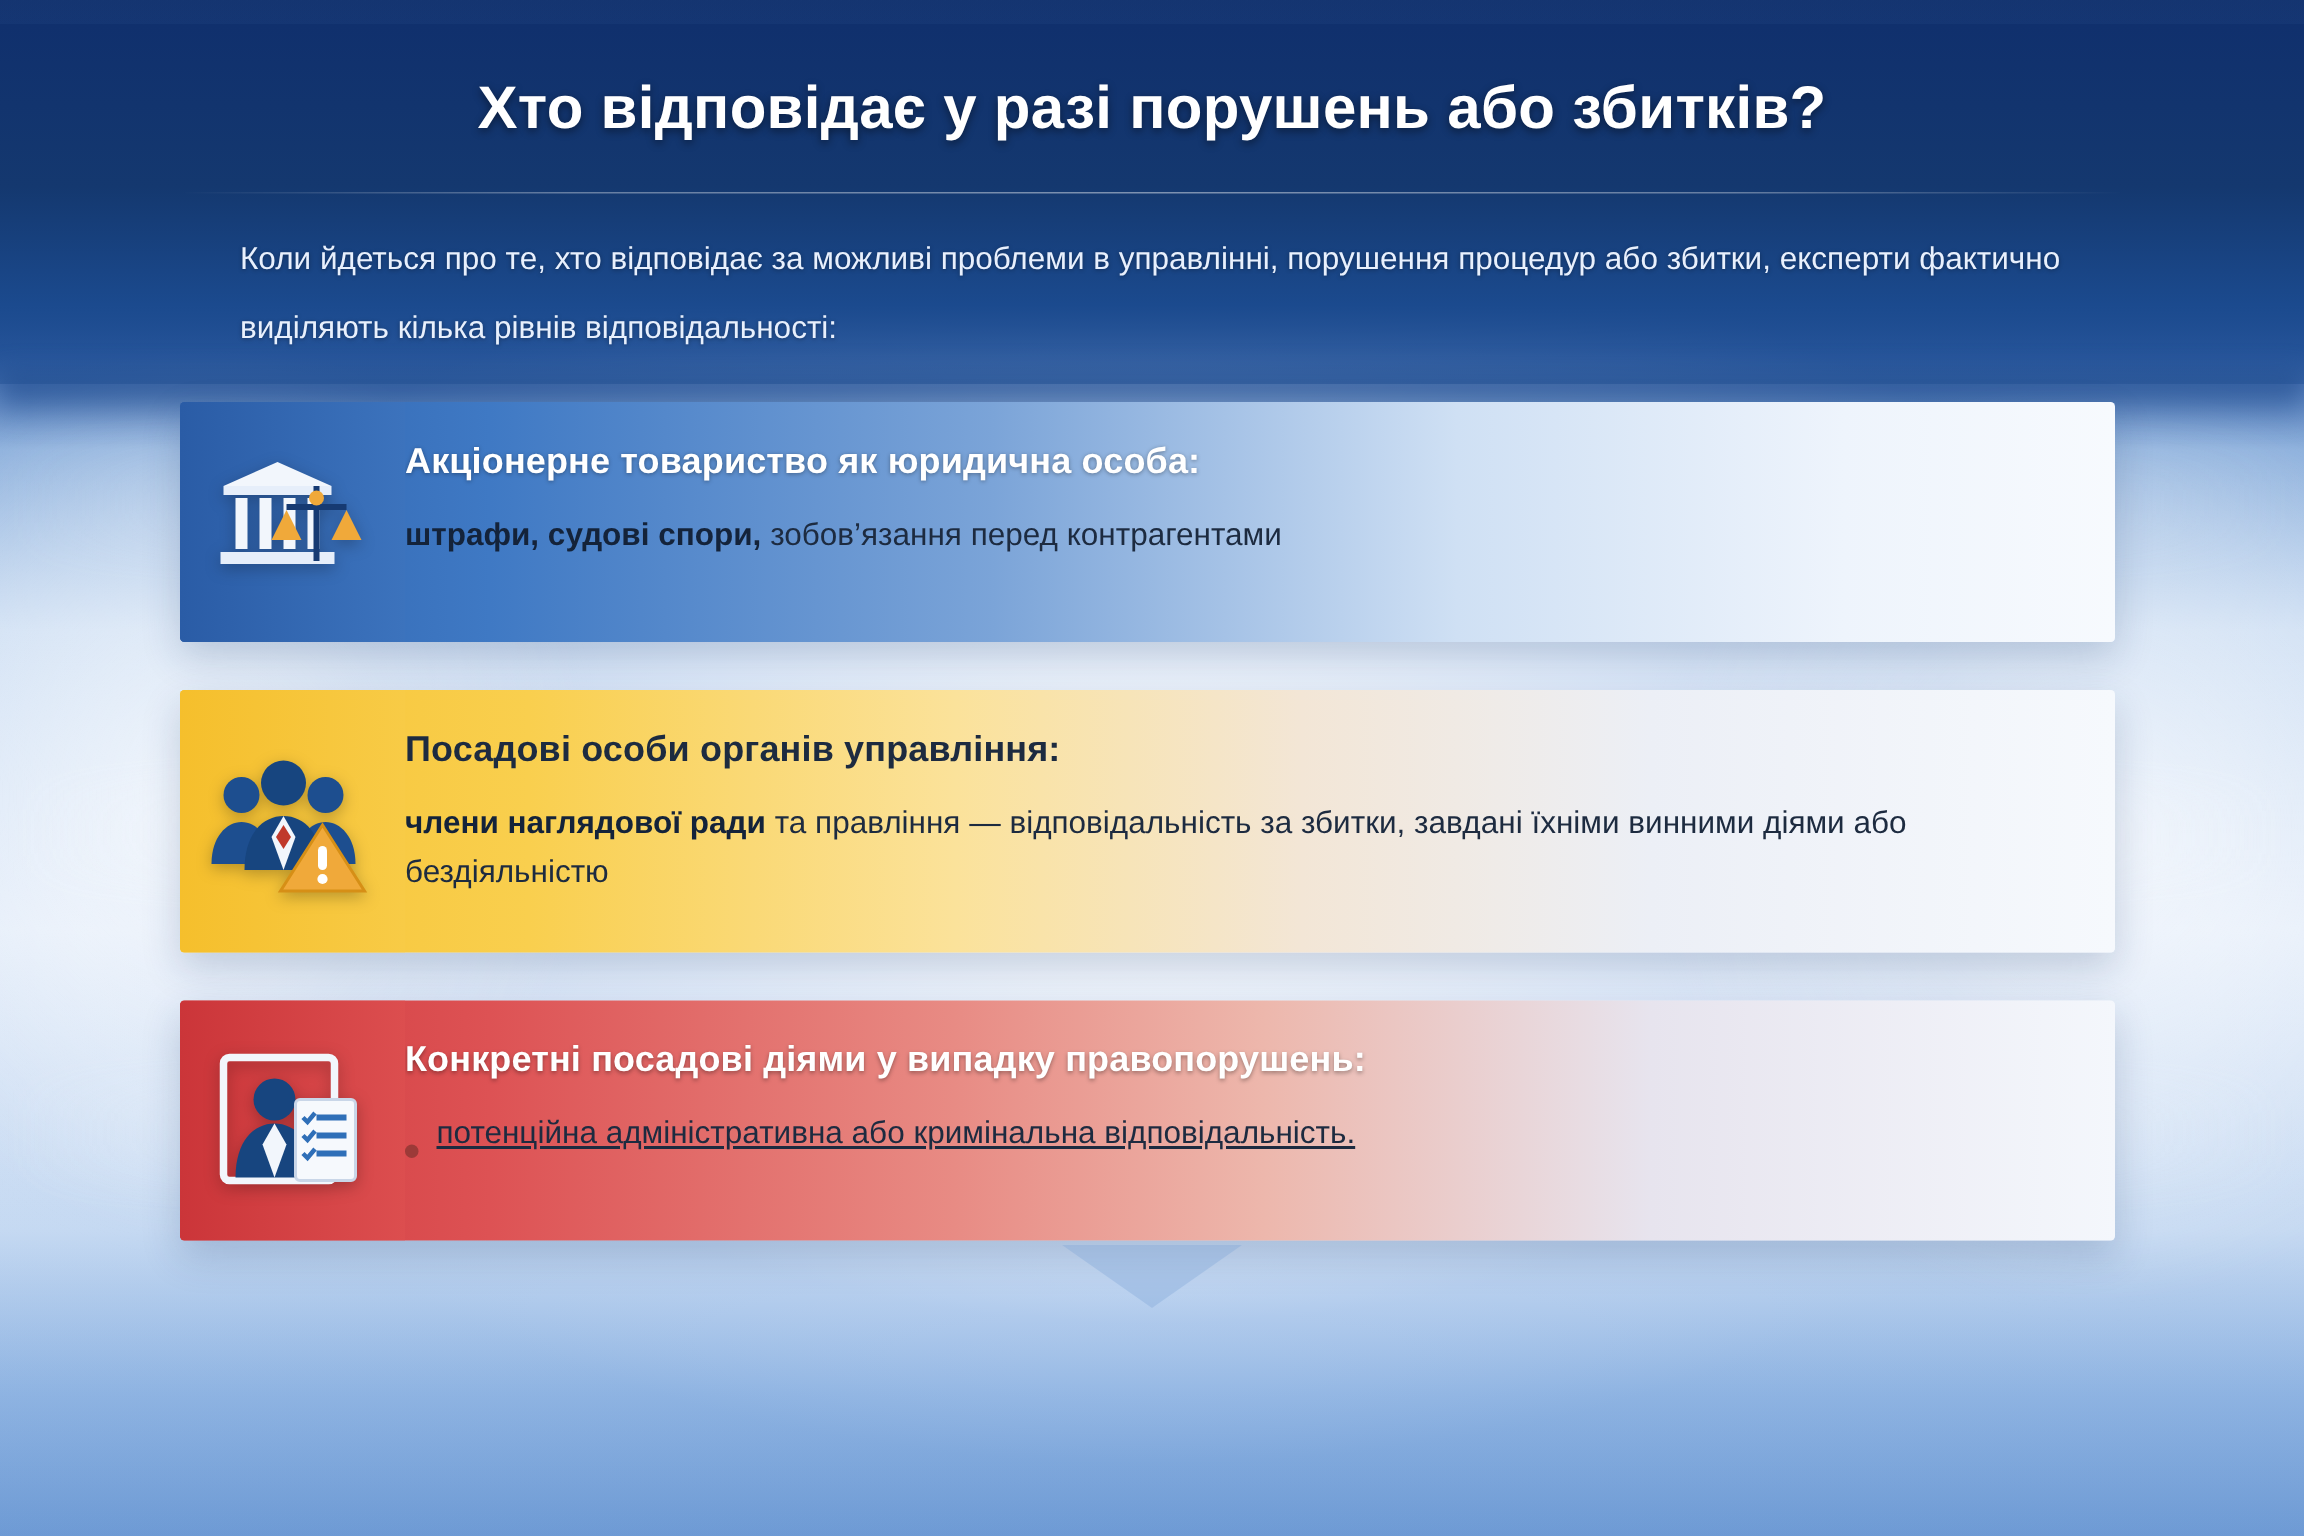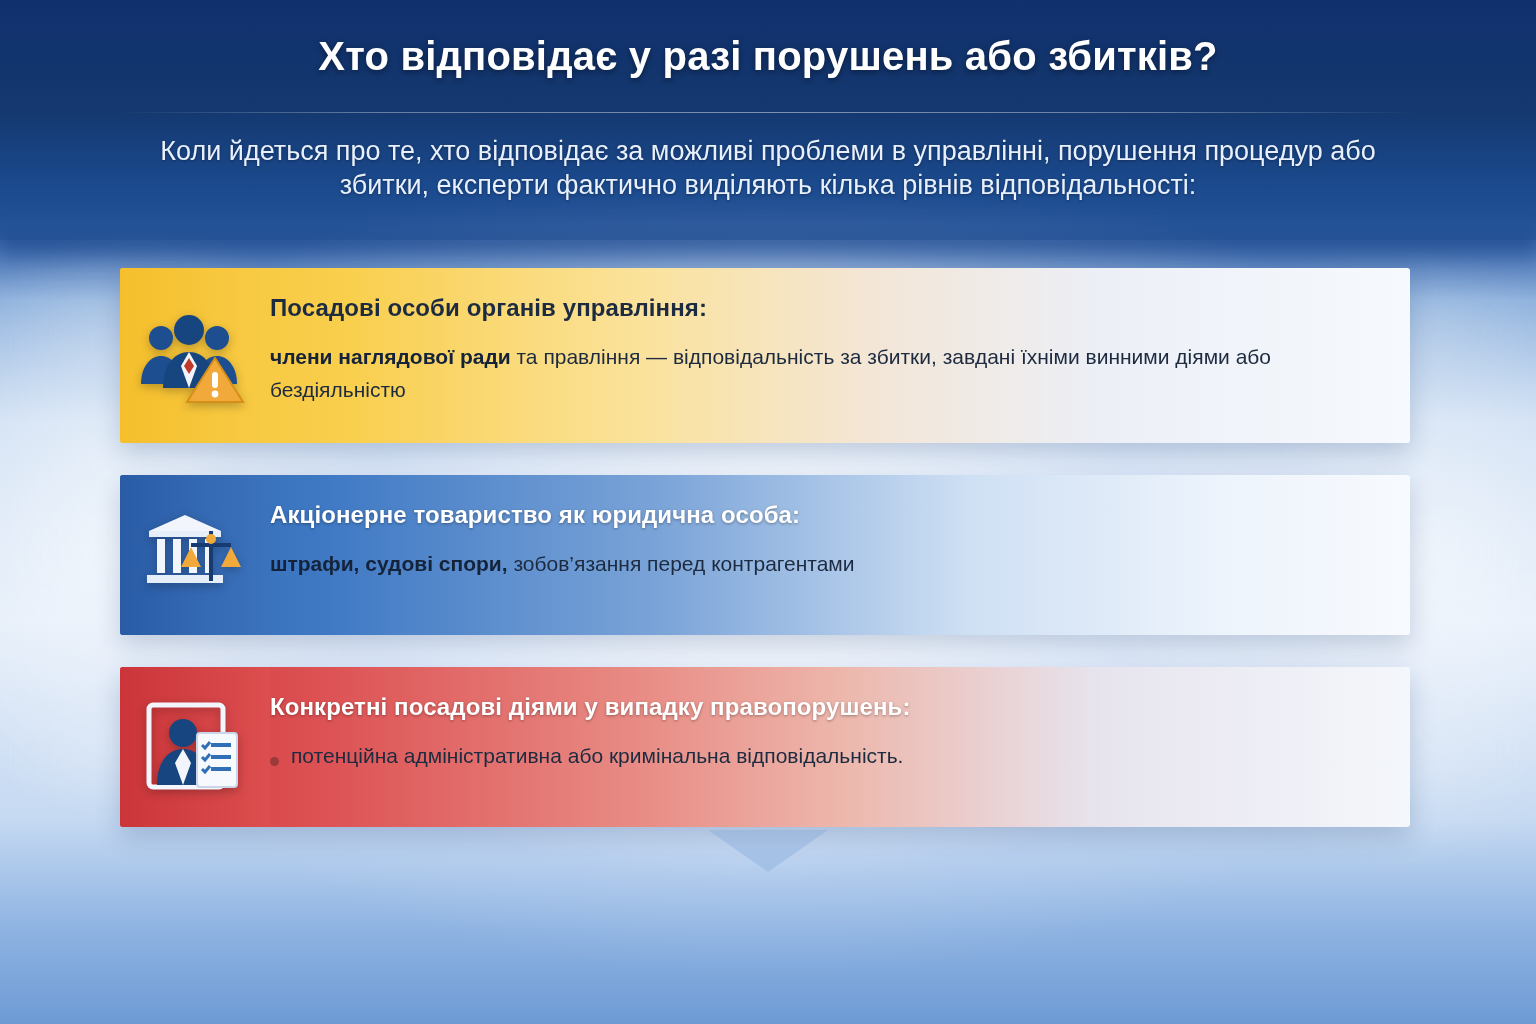--- a/index.html
+++ b/index.html
@@ -50,21 +50,21 @@
     position: absolute;
     right: -160px; top: 250px;
     width: 600px; height: 620px;
     background: radial-gradient(closest-side, rgba(255,255,255,0.6), rgba(255,255,255,0));
     filter: blur(12px);
   }
 
   
   .header {
     position: absolute;
-    top: 0; left: 0; right: 0;
+    top: 16px; left: 0; right: 0;
     height: 240px;
     background: linear-gradient(180deg, #10306d 0%, #14386f 45%, #1b4a8e 78%, rgba(40,87,155,0.55) 100%);
   }
   .header:after {
     content: "";
     position: absolute;
     left: 0; right: 0; bottom: -26px;
     height: 34px;
     background: linear-gradient(180deg, rgba(30,74,140,0.85), rgba(140,178,224,0));
     filter: blur(8px);
@@ -84,24 +84,24 @@
     position: absolute;
     top: 112px;
     left: 120px; right: 120px;
     height: 1px;
     background: linear-gradient(90deg, rgba(255,255,255,0) 0%, rgba(255,255,255,.35) 20%, rgba(255,255,255,.45) 50%, rgba(255,255,255,.35) 80%, rgba(255,255,255,0) 100%);
   }
   .subtitle {
     position: absolute;
     top: 134px;
     left: 160px; right: 160px;
-    text-align: center;
+    text-align: left;
     color: #e8f0fd;
-    font-size: 27px;
-    line-height: 34px;
+    font-size: 21px;
+    line-height: 46px;
     text-shadow: 0 1px 3px rgba(0,0,0,.35);
   }
 
   
   .cards {
     position: absolute;
     top: 268px;
     left: 120px;
     width: 1290px;
   }
@@ -160,21 +160,21 @@
   .card.yellow .icon-wrap { background: linear-gradient(90deg, #f5bf2c, #f8cb46); }
   .card.yellow .card-title { color: #1d2b40; text-shadow: none; }
 
   
   .card.red {
     background: linear-gradient(90deg, #d0393c 0%, #dd5254 16%, #e88b84 40%, #edb7ac 56%, #e7e4ee 76%, #f4f7fc 100%);
   }
   .card.red .icon-wrap { background: linear-gradient(90deg, #cb3539, #dc4e4f); }
   .card.red .card-title { color: #ffffff; }
 
-  .bullet-line { display: flex; align-items: center; }
+  .bullet-line { display: flex; align-items: flex-end; text-decoration: underline; }
   .bullet-dot {
     width: 9px; height: 9px;
     border-radius: 50%;
     background: #9c3a38;
     margin: 12px 12px 0 0;
     flex: 0 0 9px;
   }
 
   
   .icon-svg { display: block; filter: drop-shadow(0 3px 5px rgba(0,0,0,.25)); }
@@ -200,42 +200,20 @@
   <div class="streak s2"></div>
   <div class="streak s3"></div>
 
   <div class="header">
     <div class="title">Хто відповідає у разі порушень або збитків?</div>
     <div class="title-rule"></div>
     <div class="subtitle">Коли йдеться про те, хто відповідає за можливі проблеми в управлінні, порушення процедур або збитки, експерти фактично виділяють кілька рівнів відповідальності:</div>
   </div>
 
   <div class="cards">
-
-    <div class="card yellow">
-      <div class="icon-wrap">
-        <svg class="icon-svg" width="112" height="96" viewBox="0 0 112 96" aria-hidden="true">
-          <circle cx="22" cy="30" r="12" fill="#1d4e8f"></circle>
-          <path d="M2 76 C2 58 12 48 22 48 C32 48 42 58 42 76 Z" fill="#1d4e8f"></path>
-          <circle cx="78" cy="30" r="12" fill="#1d4e8f"></circle>
-          <path d="M58 76 C58 58 68 48 78 48 C88 48 98 58 98 76 Z" fill="#1d4e8f"></path>
-          <circle cx="50" cy="22" r="15" fill="#17457f"></circle>
-          <path d="M24 80 C24 56 36 44 50 44 C64 44 76 56 76 80 Z" fill="#17457f"></path>
-          <path d="M50 44 L42 58 L50 80 L58 58 Z" fill="#f2f6fc"></path>
-          <path d="M50 50 L45 58 L50 66 L55 58 Z" fill="#c0392b"></path>
-          <path d="M76 50 L104 94 H48 Z" fill="#f0a93a" stroke="#d68f16" stroke-width="2"></path>
-          <rect x="73" y="64" width="6" height="16" rx="3" fill="#ffffff"></rect>
-          <circle cx="76" cy="86" r="3.4" fill="#ffffff"></circle>
-        </svg>
-      </div>
-      <div class="content">
-        <div class="card-title">Посадові особи органів управління:</div>
-        <div class="card-body"><b>члени наглядової ради</b><span> та правління — відповідальність за збитки, завдані їхніми винними діями або бездіяльністю</span></div>
-      </div>
-    </div>
 
     <div class="card blue">
       <div class="icon-wrap">
         <svg class="icon-svg" width="100" height="92" viewBox="0 0 100 92" aria-hidden="true">
           <polygon points="40,6 76,22 4,22" fill="#f2f6fc"></polygon>
           <rect x="4" y="22" width="72" height="6" fill="#e6eefa"></rect>
           <rect x="12" y="30" width="8" height="34" fill="#f2f6fc"></rect>
           <rect x="28" y="30" width="8" height="34" fill="#f2f6fc"></rect>
           <rect x="44" y="30" width="8" height="34" fill="#f2f6fc"></rect>
           <rect x="60" y="30" width="8" height="34" fill="#f2f6fc"></rect>
@@ -243,20 +221,42 @@
           <rect x="64" y="22" width="4" height="50" fill="#163a72"></rect>
           <rect x="46" y="34" width="40" height="4" fill="#163a72"></rect>
           <path d="M46 38 L36 58 H56 Z" fill="#f0a93a"></path>
           <path d="M86 38 L76 58 H96 Z" fill="#f0a93a"></path>
           <circle cx="66" cy="30" r="5" fill="#f0a93a"></circle>
         </svg>
       </div>
       <div class="content">
         <div class="card-title">Акціонерне товариство як юридична особа:</div>
         <div class="card-body"><b>штрафи, судові спори,</b><span> зобов’язання перед контрагентами</span></div>
+      </div>
+    </div>
+
+    <div class="card yellow">
+      <div class="icon-wrap">
+        <svg class="icon-svg" width="112" height="96" viewBox="0 0 112 96" aria-hidden="true">
+          <circle cx="22" cy="30" r="12" fill="#1d4e8f"></circle>
+          <path d="M2 76 C2 58 12 48 22 48 C32 48 42 58 42 76 Z" fill="#1d4e8f"></path>
+          <circle cx="78" cy="30" r="12" fill="#1d4e8f"></circle>
+          <path d="M58 76 C58 58 68 48 78 48 C88 48 98 58 98 76 Z" fill="#1d4e8f"></path>
+          <circle cx="50" cy="22" r="15" fill="#17457f"></circle>
+          <path d="M24 80 C24 56 36 44 50 44 C64 44 76 56 76 80 Z" fill="#17457f"></path>
+          <path d="M50 44 L42 58 L50 80 L58 58 Z" fill="#f2f6fc"></path>
+          <path d="M50 50 L45 58 L50 66 L55 58 Z" fill="#c0392b"></path>
+          <path d="M76 50 L104 94 H48 Z" fill="#f0a93a" stroke="#d68f16" stroke-width="2"></path>
+          <rect x="73" y="64" width="6" height="16" rx="3" fill="#ffffff"></rect>
+          <circle cx="76" cy="86" r="3.4" fill="#ffffff"></circle>
+        </svg>
+      </div>
+      <div class="content">
+        <div class="card-title">Посадові особи органів управління:</div>
+        <div class="card-body"><b>члени наглядової ради</b><span> та правління — відповідальність за збитки, завдані їхніми винними діями або бездіяльністю</span></div>
       </div>
     </div>
 
     <div class="card red">
       <div class="icon-wrap">
         <svg class="icon-svg" width="104" height="96" viewBox="0 0 104 96" aria-hidden="true">
           <rect x="6" y="6" width="74" height="82" rx="4" fill="none" stroke="#f2f6fc" stroke-width="5"></rect>
           <circle cx="40" cy="34" r="14" fill="#17457f"></circle>
           <path d="M14 86 C14 62 26 50 40 50 C54 50 66 62 66 86 Z" fill="#17457f"></path>
           <path d="M40 50 L32 64 L40 86 L48 64 Z" fill="#f2f6fc"></path>

